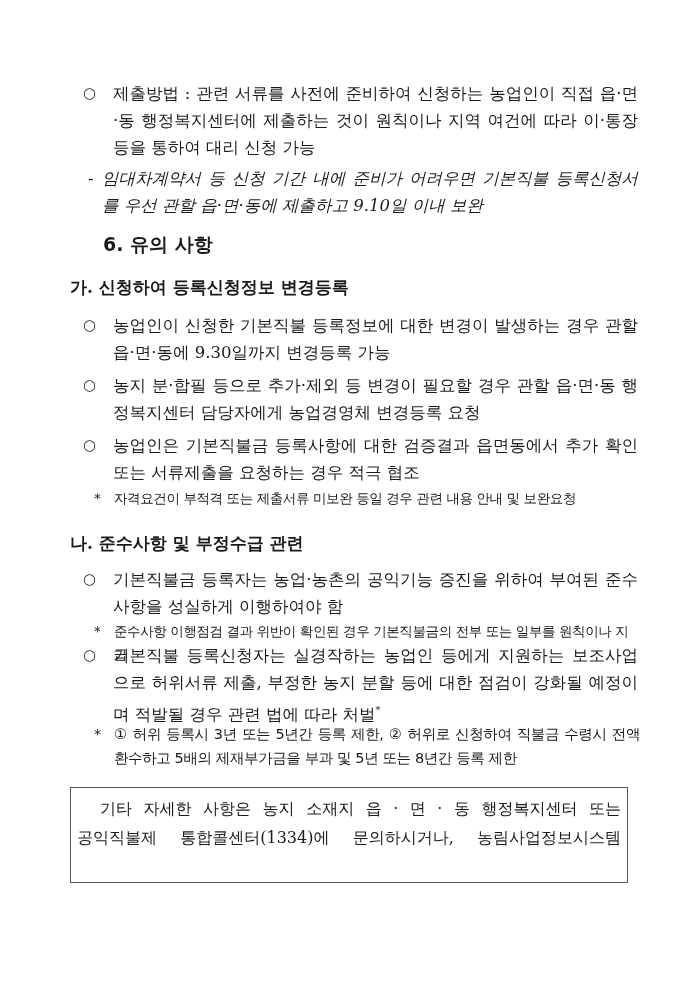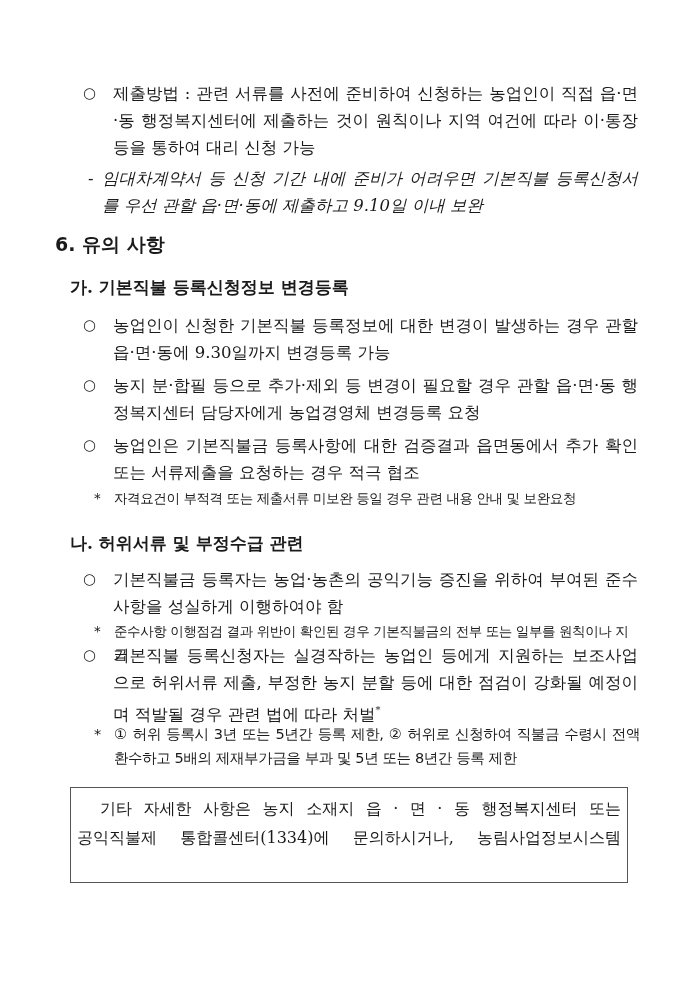--- a/index.html
+++ b/index.html
@@ -32,23 +32,23 @@
   <div class="item" style="top:80px;">
     <span class="bullet">○</span>
     <div class="body"><span class="bold">제출방법</span><span> : 관련 서류를 사전에 준비하여 신청하는 농업인이 직접 읍·면·동 행정복지센터에 제출하는 것이 원칙이나 지역 여건에 따라 이·통장 등을 통하여 대리 신청 가능</span></div>
   </div>
 
   <div class="dash" style="top:165px;">
     <span class="bullet">-</span>
     <div class="body">임대차계약서 등 신청 기간 내에 준비가 어려우면 기본직불 등록신청서를 우선 관할 읍·면·동에 제출하고 9.10일 이내 보완</div>
   </div>
 
-  <div class="h1" style="top:232px;">6. 유의 사항</div>
+  <div class="h1" style="top:232px;margin-left:48px;">6. 유의 사항</div>
 
-  <div class="h2" style="top:276px;">가. 기본직불 등록신청정보 변경등록</div>
+  <div class="h2" style="top:276px;">가. 신청하여 등록신청정보 변경등록</div>
 
   <div class="item" style="top:312px;">
     <span class="bullet">○</span>
     <div class="body">농업인이 신청한 기본직불 등록정보에 대한 변경이 발생하는 경우 관할 읍·면·동에 9.30일까지 변경등록 가능</div>
   </div>
 
   <div class="item" style="top:372px;">
     <span class="bullet">○</span>
     <div class="body">농지 분·합필 등으로 추가·제외 등 변경이 필요할 경우 관할 읍·면·동 행정복지센터 담당자에게 농업경영체 변경등록 요청</div>
   </div>
@@ -56,21 +56,21 @@
   <div class="item" style="top:432px;">
     <span class="bullet">○</span>
     <div class="body">농업인은 기본직불금 등록사항에 대한 검증결과 읍면동에서 추가 확인 또는 서류제출을 요청하는 경우 적극 협조</div>
   </div>
 
   <div class="note" style="top:487px;">
     <span class="bullet">*</span>
     <div class="body">자격요건이 부적격 또는 제출서류 미보완 등일 경우 관련 내용 안내 및 보완요청</div>
   </div>
 
-  <div class="h2" style="top:532px;">나. 허위서류 및 부정수급 관련</div>
+  <div class="h2" style="top:532px;">나. 준수사항 및 부정수급 관련</div>
 
   <div class="item" style="top:566px;">
     <span class="bullet">○</span>
     <div class="body">기본직불금 등록자는 농업·농촌의 공익기능 증진을 위하여 부여된 준수사항을 성실하게 이행하여야 함</div>
   </div>
 
   <div class="note" style="top:620px;">
     <span class="bullet">*</span>
     <div class="body">준수사항 이행점검 결과 위반이 확인된 경우 기본직불금의 전부 또는 일부를 원칙이나 지급</div>
   </div>

